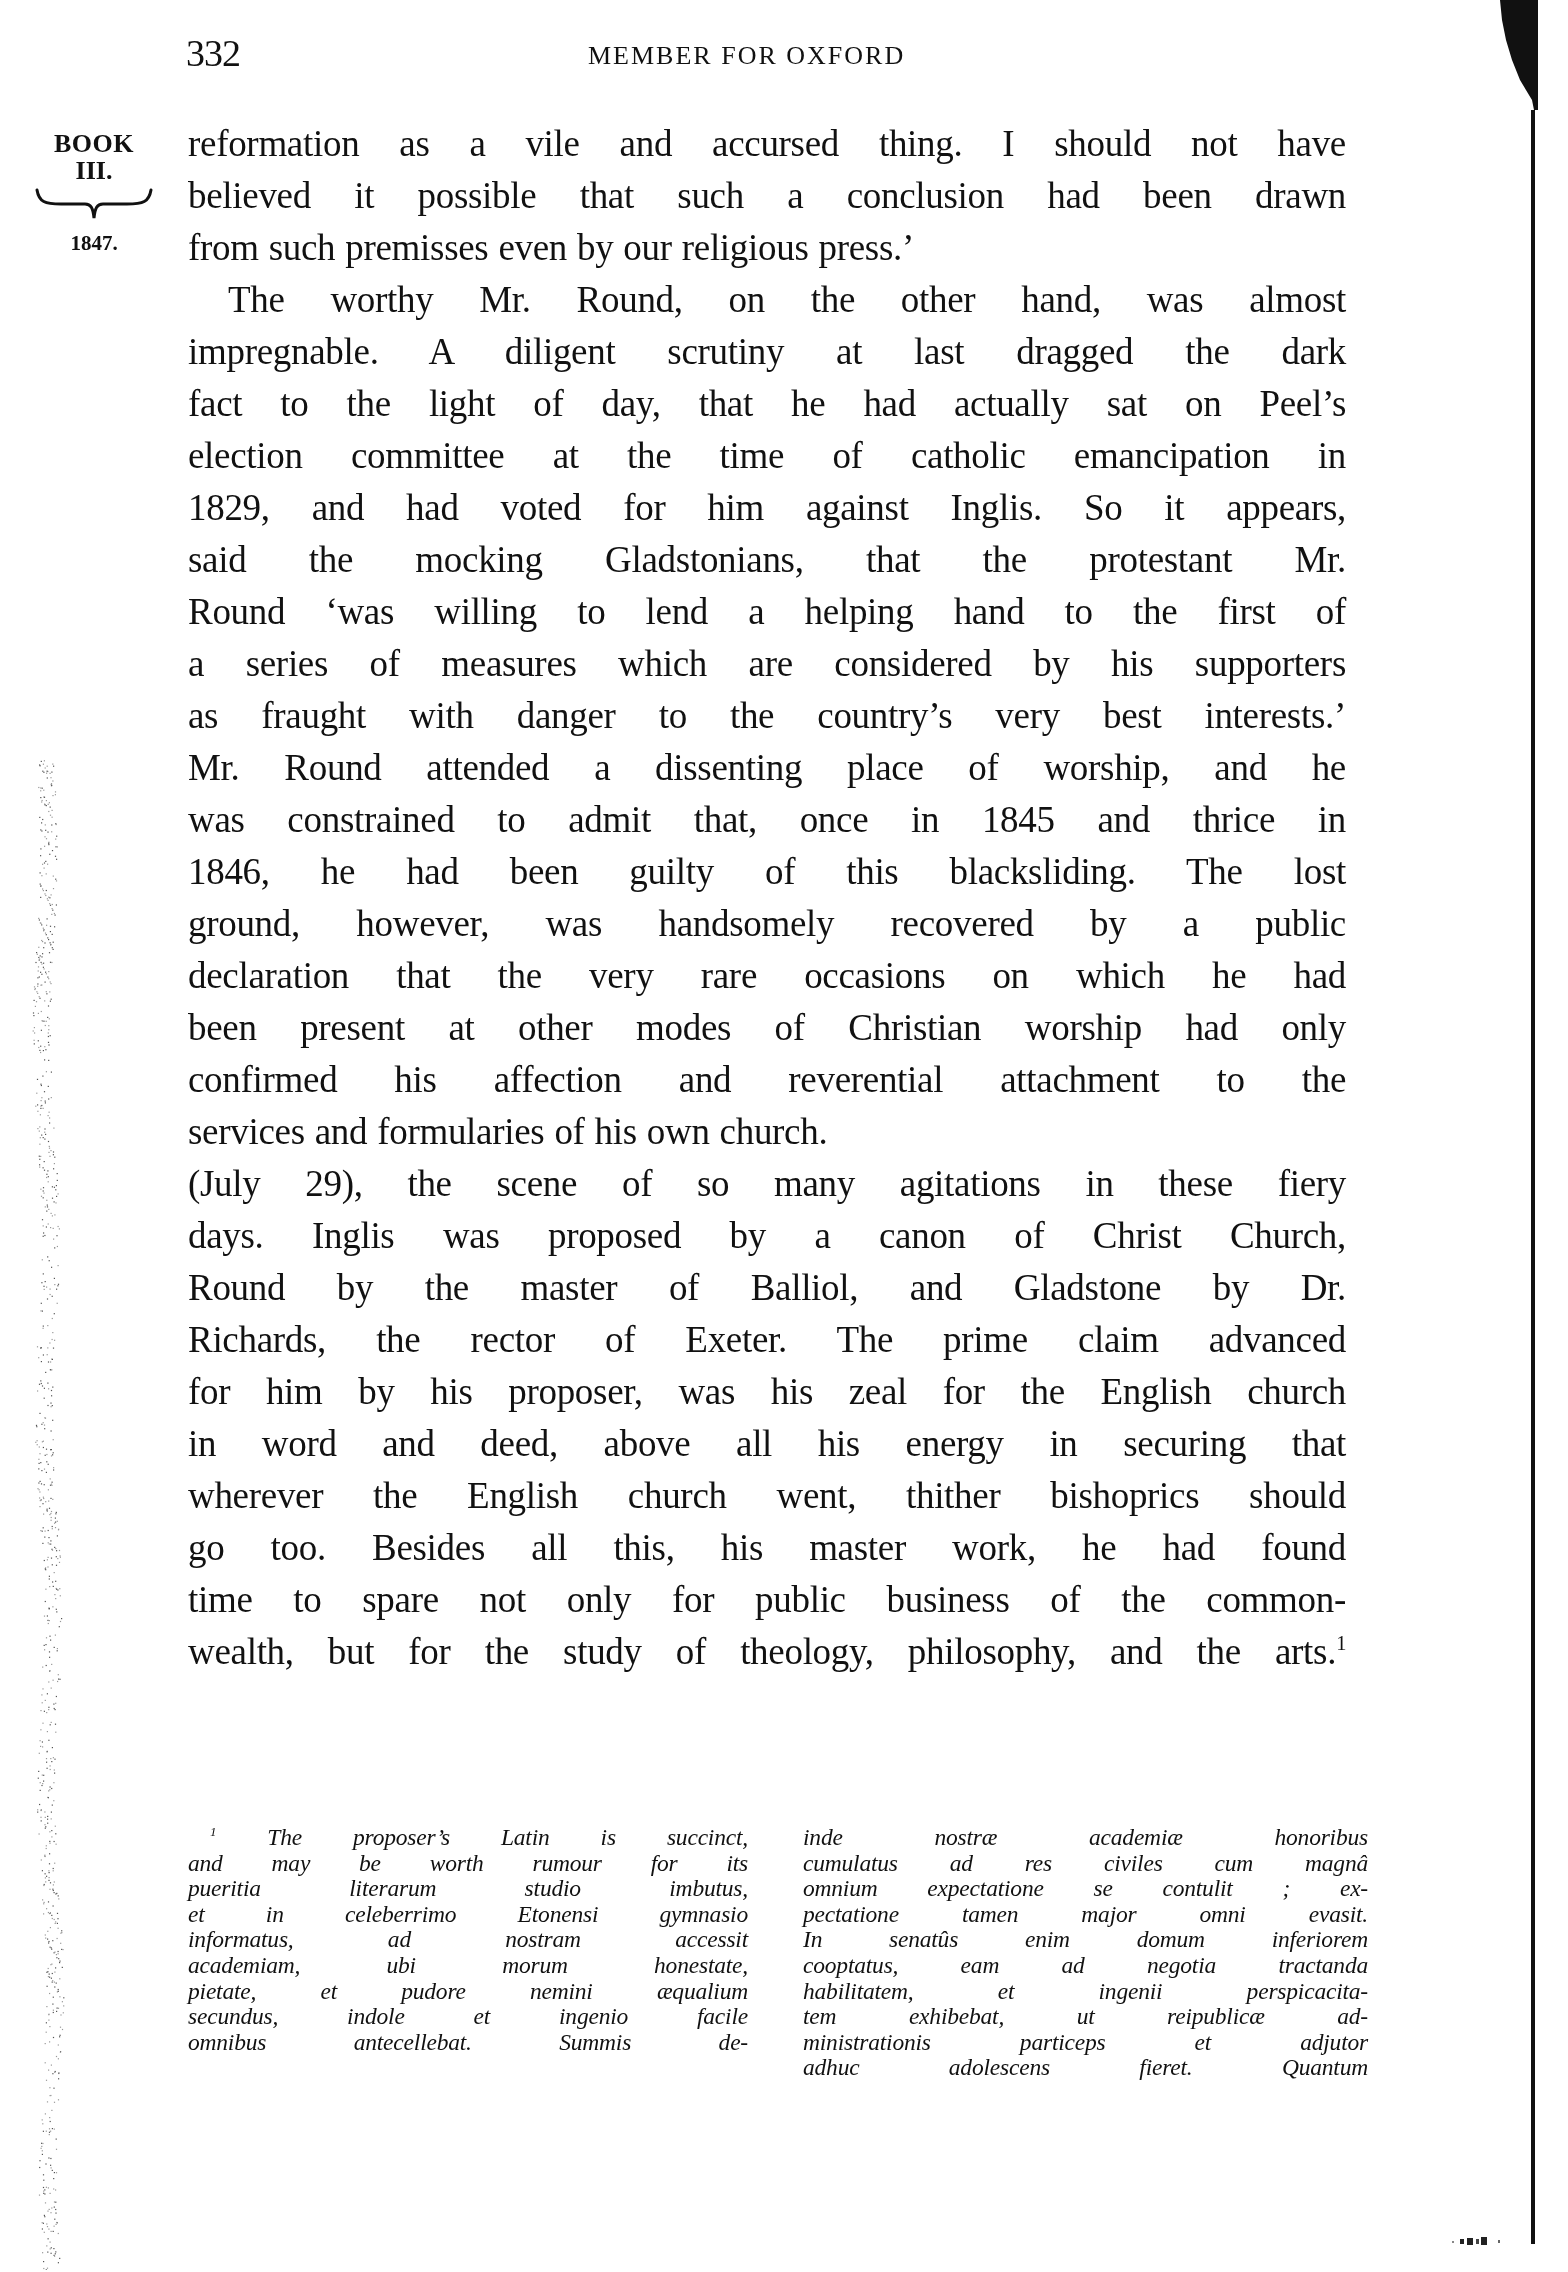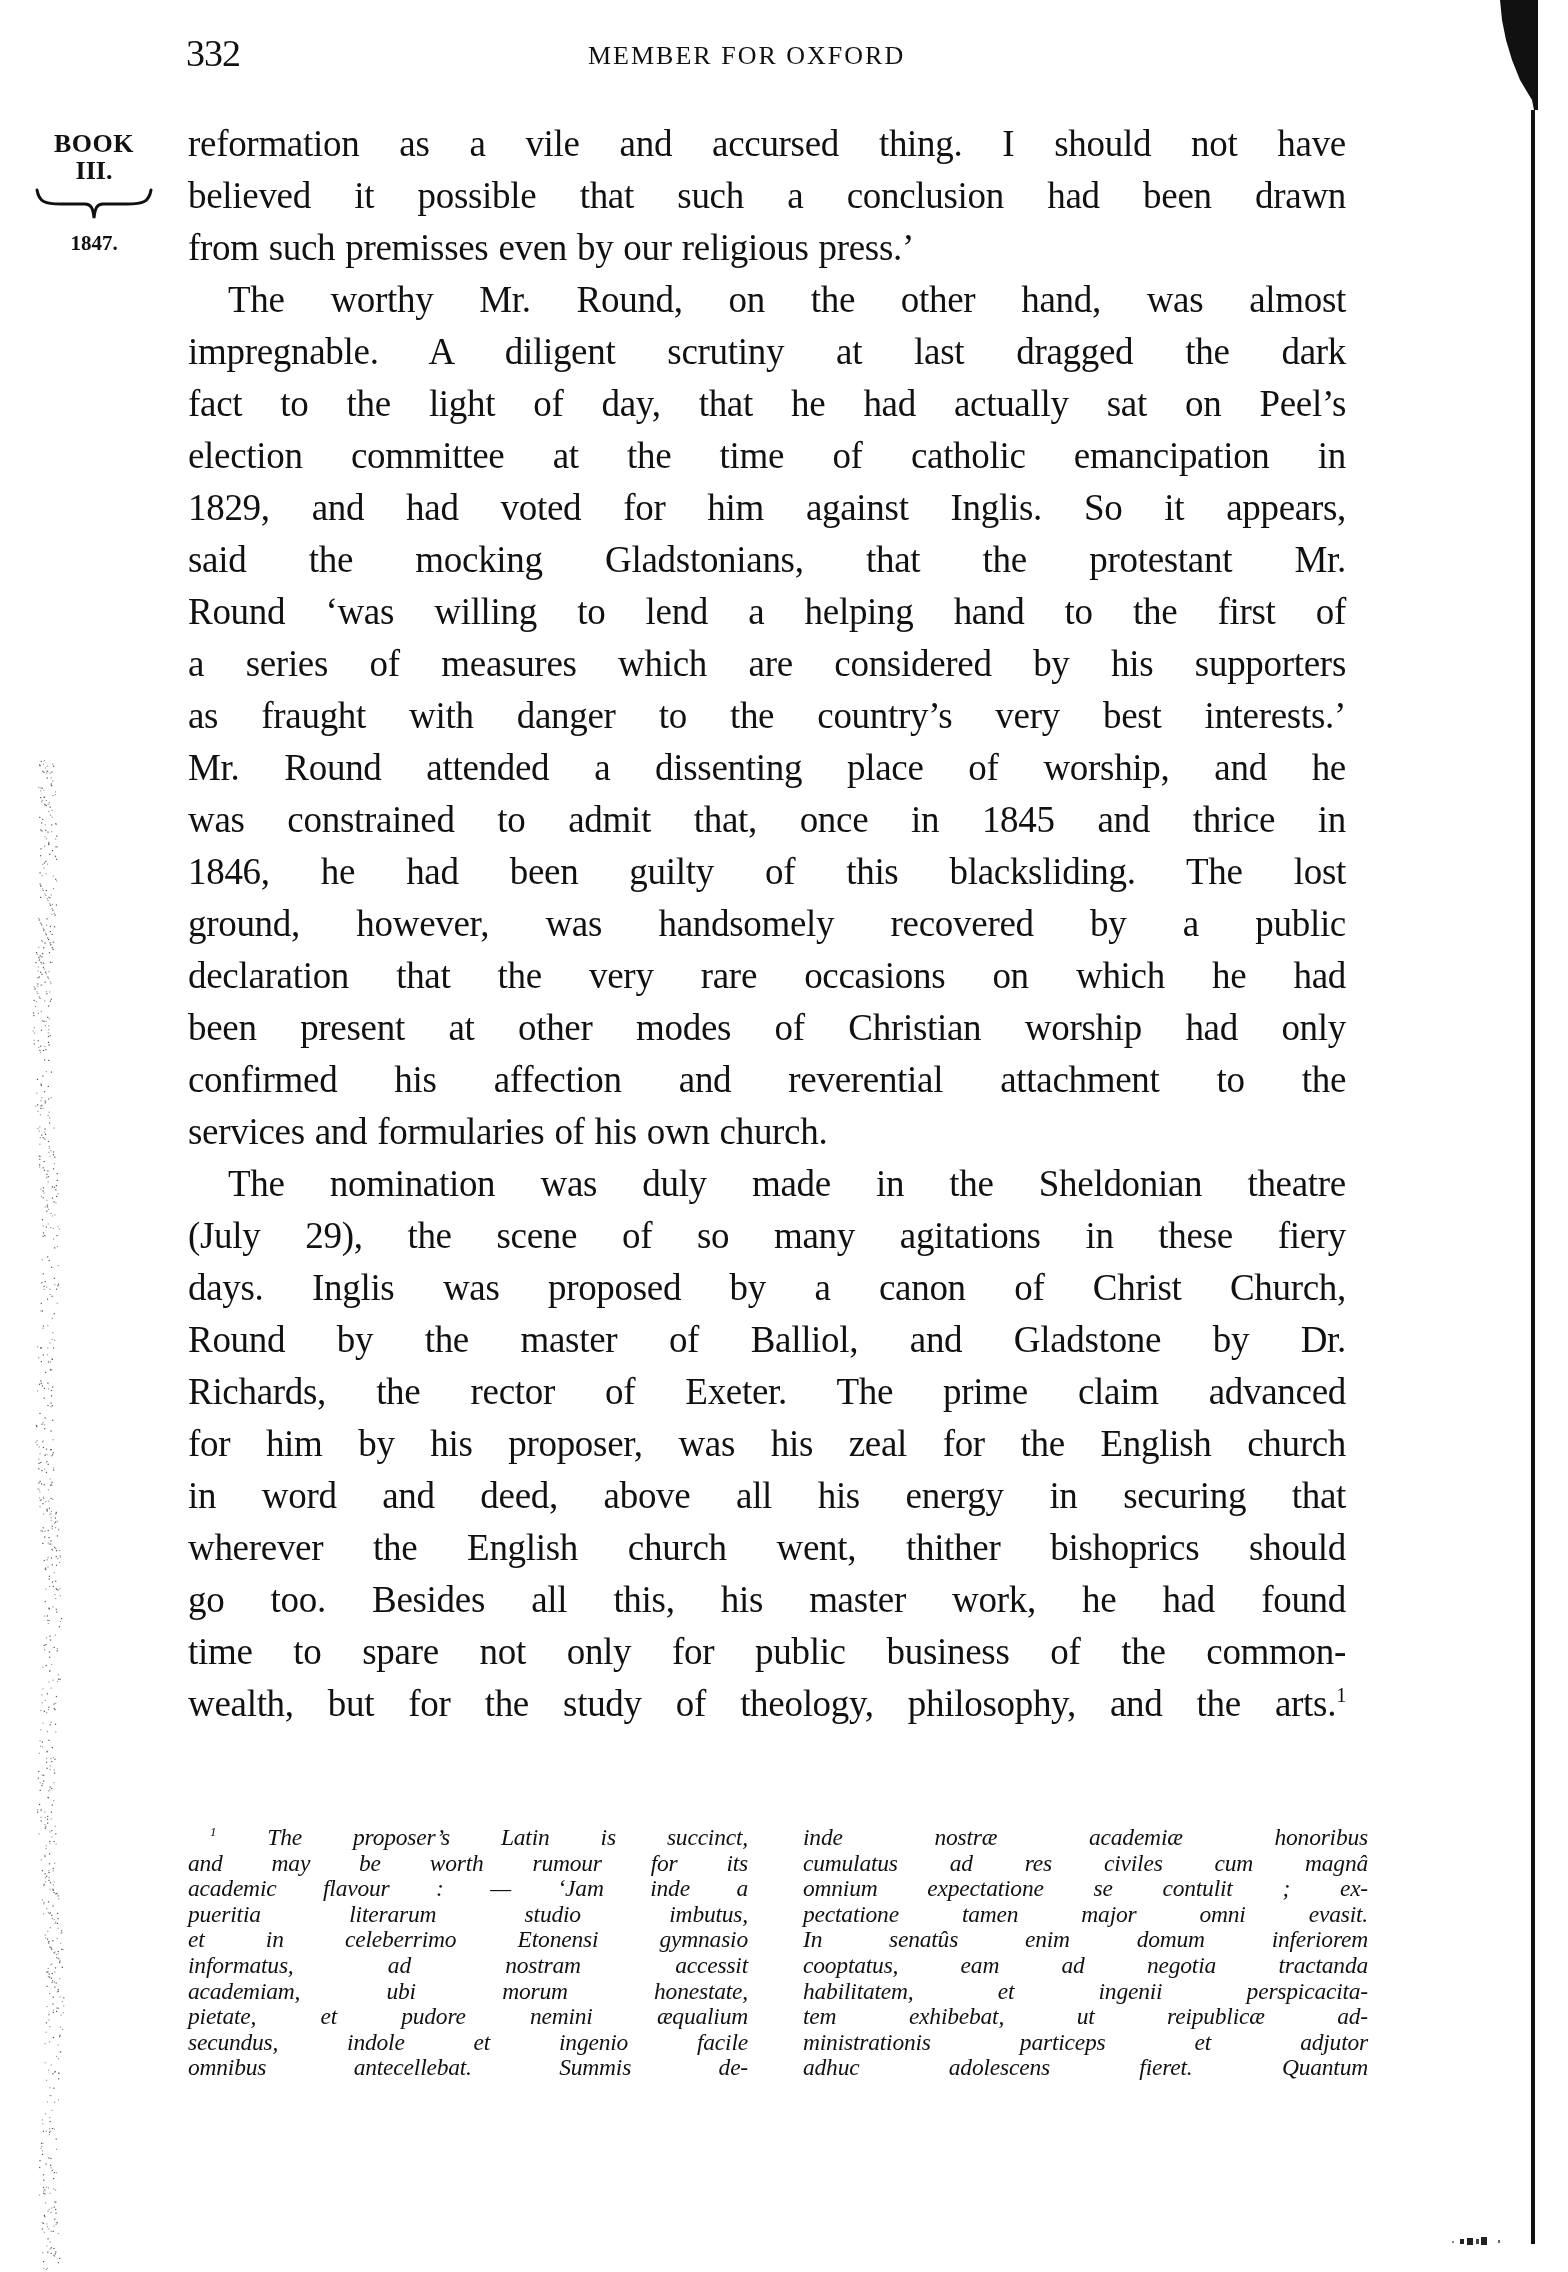--- a/index.html
+++ b/index.html
@@ -60,38 +60,36 @@
     <span class="line"><span>a series of measures which are considered by his supporters</span></span>
     <span class="line"><span>as fraught with danger to the country’s very best interests.’</span></span>
     <span class="line"><span>Mr. Round attended a dissenting place of worship, and he</span></span>
     <span class="line"><span>was constrained to admit that, once in 1845 and thrice in</span></span>
     <span class="line"><span>1846, he had been guilty of this blacksliding.  The lost</span></span>
     <span class="line"><span>ground, however, was handsomely recovered by a public</span></span>
     <span class="line"><span>declaration that the very rare occasions on which he had</span></span>
     <span class="line"><span>been present at other modes of Christian worship had only</span></span>
     <span class="line"><span>confirmed his affection and reverential attachment to the</span></span>
     <span class="line last"><span>services and formularies of his own church.</span></span>
-    <span class="line indent"><span>The nomination was duly made in the Sheldonian theatre</span></span>
     <span class="line"><span>(July 29), the scene of so many agitations in these fiery</span></span>
     <span class="line"><span>days.  Inglis was proposed by a canon of Christ Church,</span></span>
     <span class="line"><span>Round by the master of Balliol, and Gladstone by Dr.</span></span>
     <span class="line"><span>Richards, the rector of Exeter.  The prime claim advanced</span></span>
     <span class="line"><span>for him by his proposer, was his zeal for the English church</span></span>
     <span class="line"><span>in word and deed, above all his energy in securing that</span></span>
     <span class="line"><span>wherever the English church went, thither bishoprics should</span></span>
     <span class="line"><span>go too.  Besides all this, his master work, he had found</span></span>
     <span class="line"><span>time to spare not only for public business of the common-</span></span>
     <span class="line"><span>wealth, but for the study of theology, philosophy, and the arts.</span><sup>1</sup></span>
   </div>
 
 <div id="footnotes" class="abs">
   <div class="fn-col left">
       <span class="fn-line indent"><sup>1</sup> <span>The proposer’s Latin is succinct,</span></span>
       <span class="fn-line"><span>and may be worth rumour for its</span></span>
-      <span class="fn-line"><span>academic flavour : — ‘Jam inde a</span></span>
       <span class="fn-line"><span>pueritia literarum studio imbutus,</span></span>
       <span class="fn-line"><span>et in celeberrimo Etonensi gymnasio</span></span>
       <span class="fn-line"><span>informatus, ad nostram accessit</span></span>
       <span class="fn-line"><span>academiam, ubi morum honestate,</span></span>
       <span class="fn-line"><span>pietate, et pudore nemini æqualium</span></span>
       <span class="fn-line"><span>secundus, indole et ingenio facile</span></span>
       <span class="fn-line"><span>omnibus antecellebat.  Summis de-</span></span>
     </div>
   <div class="fn-col right">
       <span class="fn-line"><span>inde nostræ academiæ honoribus</span></span>

